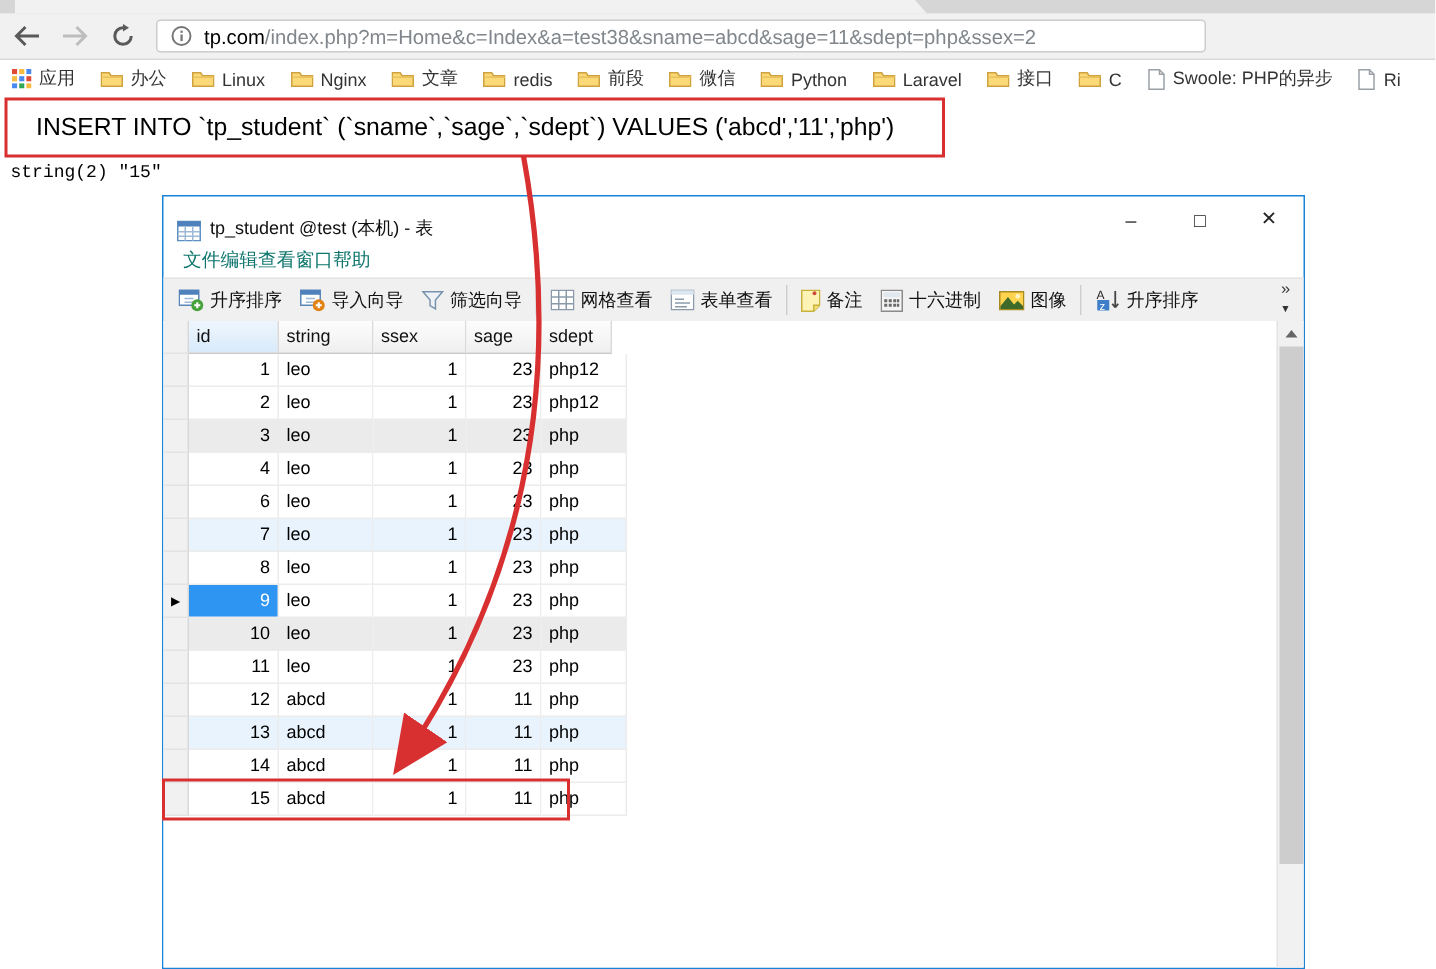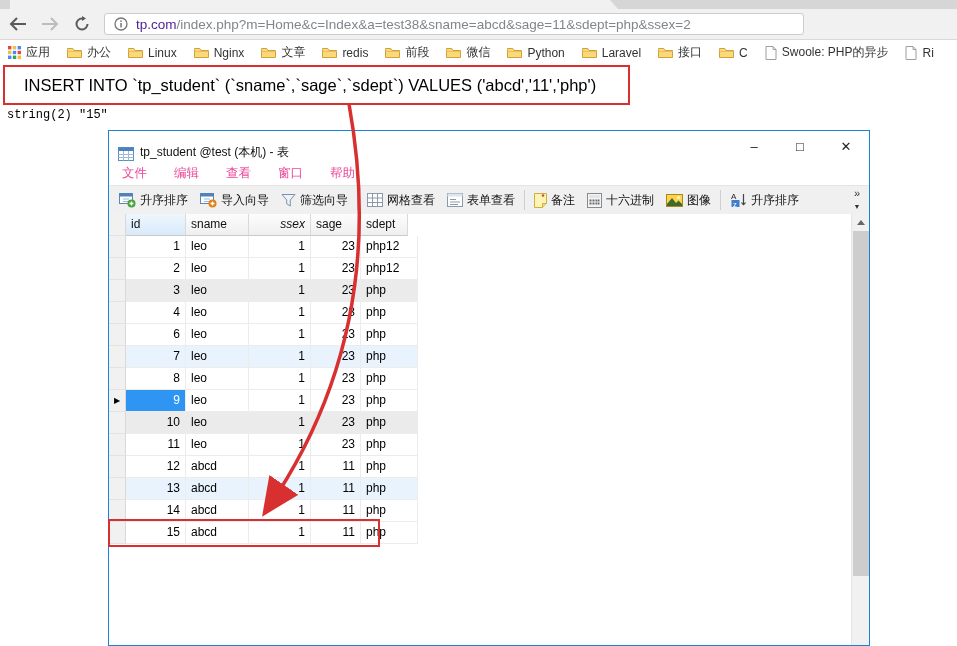--- a/index.html
+++ b/index.html
@@ -5,34 +5,34 @@
   html,body{margin:0;padding:0}
   body{width:957px;height:646px;position:relative;overflow:hidden;background:#fff;
        font-family:"Liberation Sans","DejaVu Sans",sans-serif;color:#222;}
   
   .tabstrip{height:9px;background:#d6d6d6;position:relative}
   .tab-active{position:absolute;left:10px;top:0;width:600px;height:9px;background:#f1f1f1}
   .tab-active:after{content:"";position:absolute;right:-8px;top:0;border-left:8px solid #f1f1f1;border-top:9px solid transparent}
   .navbar{height:30px;background:#f1f1f1;border-bottom:1px solid #d9d9d9;display:flex;align-items:center;padding:0 8px;gap:12px}
   .navbtn{width:20px;height:20px;display:flex;align-items:center;justify-content:center}
   .omnibox{width:700px;height:22px;background:#fff;border:1px solid #cdcdcd;border-radius:3px;display:flex;align-items:center;padding:0 9px;gap:8px;font-size:13.5px;box-sizing:border-box}
-  .url-host{color:#4c1d95}
+  .url-host{color:#000000}
   .url-path{color:#80868b}
   .bookmarks{height:25px;background:#fff;display:flex;align-items:center;padding:0 8px;gap:17px;font-size:12px;color:#333;white-space:nowrap;overflow:hidden}
   .bm{display:flex;align-items:center;gap:5px}
   .icon{display:inline-flex;align-items:center;justify-content:center;line-height:0}
   
   .sqlbox{position:absolute;left:3px;top:65px;width:604px;height:36px;border:2px solid #d83030;background:#fff;display:flex;align-items:center;padding-left:19px;font-size:16.5px;color:#000;z-index:5;box-sizing:content-box}
   .dump{position:absolute;left:7px;top:108px;font-family:"Liberation Mono","DejaVu Sans Mono",monospace;font-size:12px;color:#000}
   
   .appwin{position:absolute;left:108px;top:130px;width:762px;height:516px;background:#fff;border:1px solid #1883d7;box-sizing:border-box;z-index:2}
   .titlebar{height:30px;display:flex;align-items:flex-end;padding-left:9px;gap:6px;font-size:12px;color:#111}
   .wincontrols{margin-left:auto;display:flex}
   .winbtn{width:46px;height:30px;display:flex;align-items:center;justify-content:center;font-size:13px;color:#222}
-  .menubar{height:24px;display:flex;align-items:center;padding-left:13px;gap:27px;font-size:12.5px;color:#ec4899}
+  .menubar{height:24px;display:flex;align-items:center;padding-left:13px;font-size:12.5px;color:#0f766e}
   .toolbar{height:28px;background:#f0f0f0;border-top:1px solid #e4e4e4;border-bottom:1px solid #cfcfcf;display:flex;align-items:center;padding:0 4px;font-size:12px;color:#111;position:relative}
   .tbitem{display:flex;align-items:center;gap:4px;padding:0 6px;height:22px}
   .tbsep{width:1px;height:20px;background:#cfcfcf;margin:0 3px}
   .tboverflow{position:absolute;right:4px;top:1px;width:16px;text-align:center;font-size:11px;line-height:12px;color:#333}
   
   .gridwrap{position:absolute;left:0;right:0;top:83px;bottom:0;background:#fff}
   .grow{display:flex}
   .rh{width:17px;height:22px;background:#f1f1f1;border-right:1px solid #d9d9d9;border-bottom:1px solid #e3e3e3;box-sizing:border-box;font-size:8px;color:#000;display:flex;align-items:center;justify-content:center}
   .hc{height:22px;box-sizing:border-box;border-right:1px solid #d9d9d9;border-bottom:1px solid #c9c9c9;background:linear-gradient(#fdfdfd,#efefef);font-size:12px;line-height:21px;padding:0 5px;color:#111}
   .hc.sel{background:linear-gradient(#eef6fd,#d8eafa)}
@@ -363,22 +363,22 @@
           </svg>
         </span>
         <span>升序排序</span>
       </span>
       <span class="tboverflow"><span>»</span><br><span style="font-size:7px">▼</span></span>
   </div>
   <div class="gridwrap" id="gridwrap">
       <div class="grow">
         <div class="rh"></div>
         <div class="hc sel" style="width: 60px; text-align: left;">id</div>
-        <div class="hc" style="width: 63px; text-align: left;">sname</div>
-        <div class="hc" style="width: 62px; text-align: right; font-style: italic;">ssex</div>
+        <div class="hc" style="width: 63px; text-align: left;">string</div>
+        <div class="hc" style="width: 62px; text-align: left;">ssex</div>
         <div class="hc" style="width: 50px; text-align: left;">sage</div>
         <div class="hc" style="width: 47px; text-align: left;">sdept</div>
       </div>
       <div class="grow">
         <div class="rh"></div>
         <div class="dc" style="width: 60px; text-align: right;">1</div>
         <div class="dc" style="width: 63px; text-align: left;">leo</div>
         <div class="dc" style="width: 62px; text-align: right;">1</div>
         <div class="dc" style="width: 50px; text-align: right;">23</div>
         <div class="dc" style="width: 57px; text-align: left;">php12</div>

